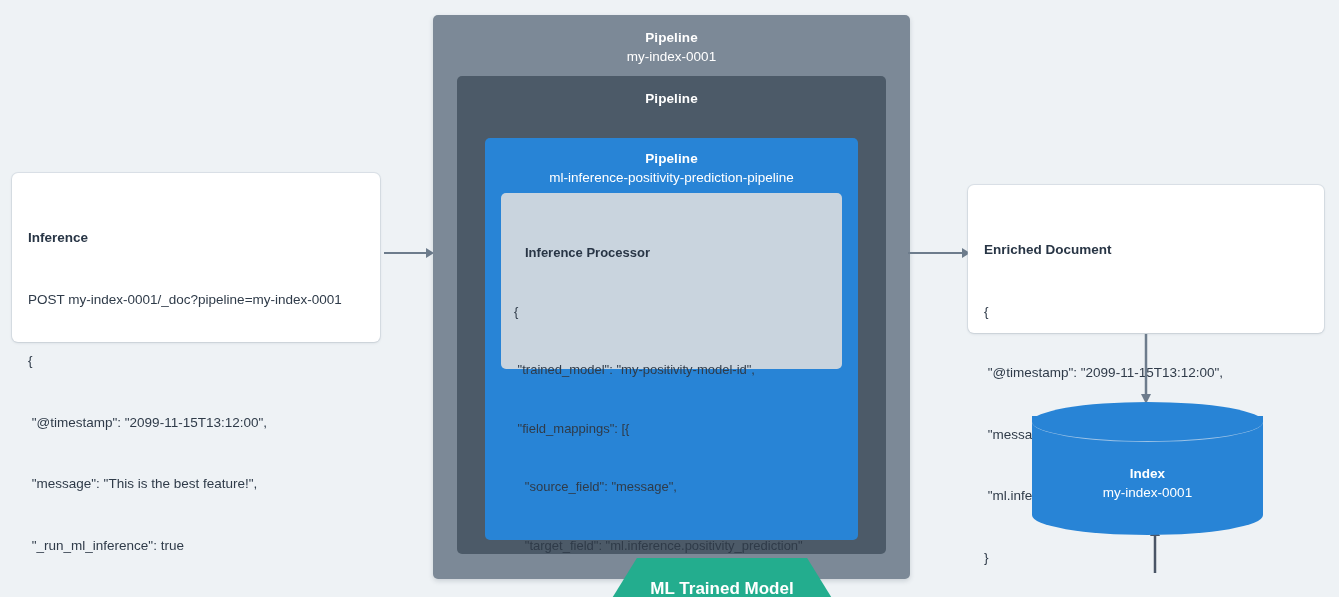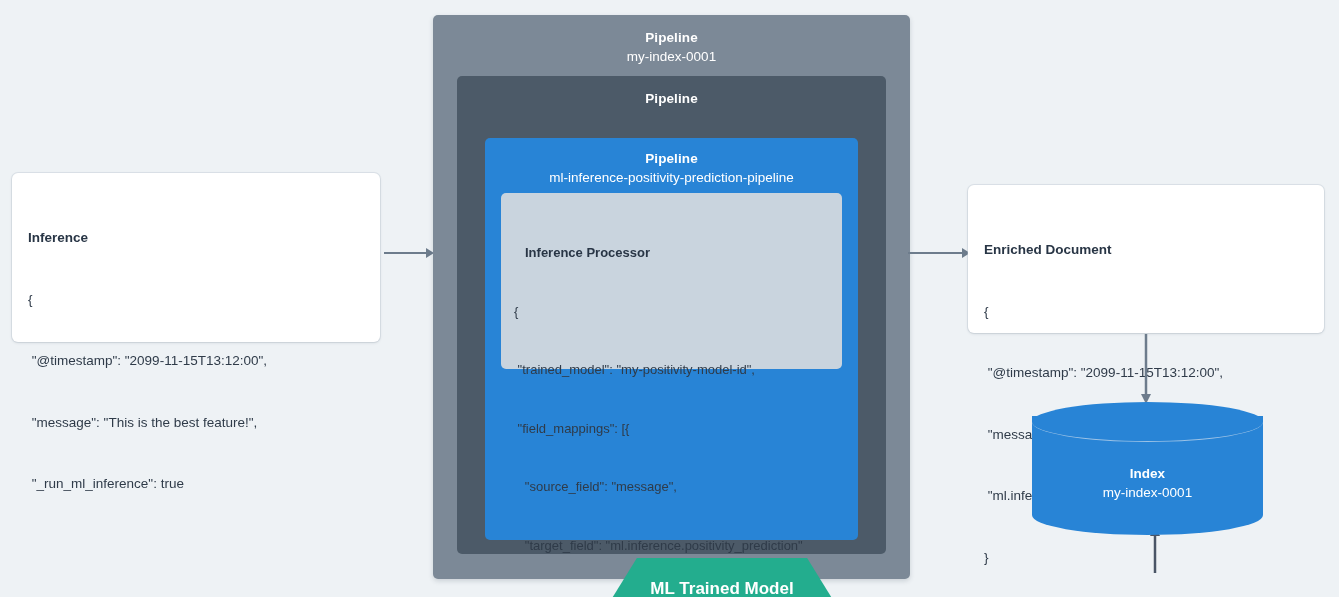--- a/index.html
+++ b/index.html
@@ -159,20 +159,21 @@
   .cyl-head { font-weight: bold; font-size: 13.5px; line-height: 19px; display: block; }
   .cyl-sub  { font-weight: normal; font-size: 13.5px; line-height: 19px; display: block; }
 </style>
 </head>
 <body>
 
 <div class="stage">
 
   <div class="doc-card" id="document-card">
     <span class="doc-title">Inference</span>
+    <span class="doc-line">POST my-index-0001/_doc?pipeline=my-index-0001</span>
     <span class="doc-line">{</span>
     <span class="doc-line"> "@timestamp": "2099-11-15T13:12:00",</span>
     <span class="doc-line"> "message": "This is the best feature!",</span>
     <span class="doc-line"> "_run_ml_inference": true</span>
     
   </div>
 
   <div class="arrow" id="arrow-doc-to-pipeline">
     <svg width="50" height="14" viewBox="0 0 50 14">
       <line x1="0" y1="7" x2="42" y2="7" stroke="#6d7c8c" stroke-width="2"></line>

